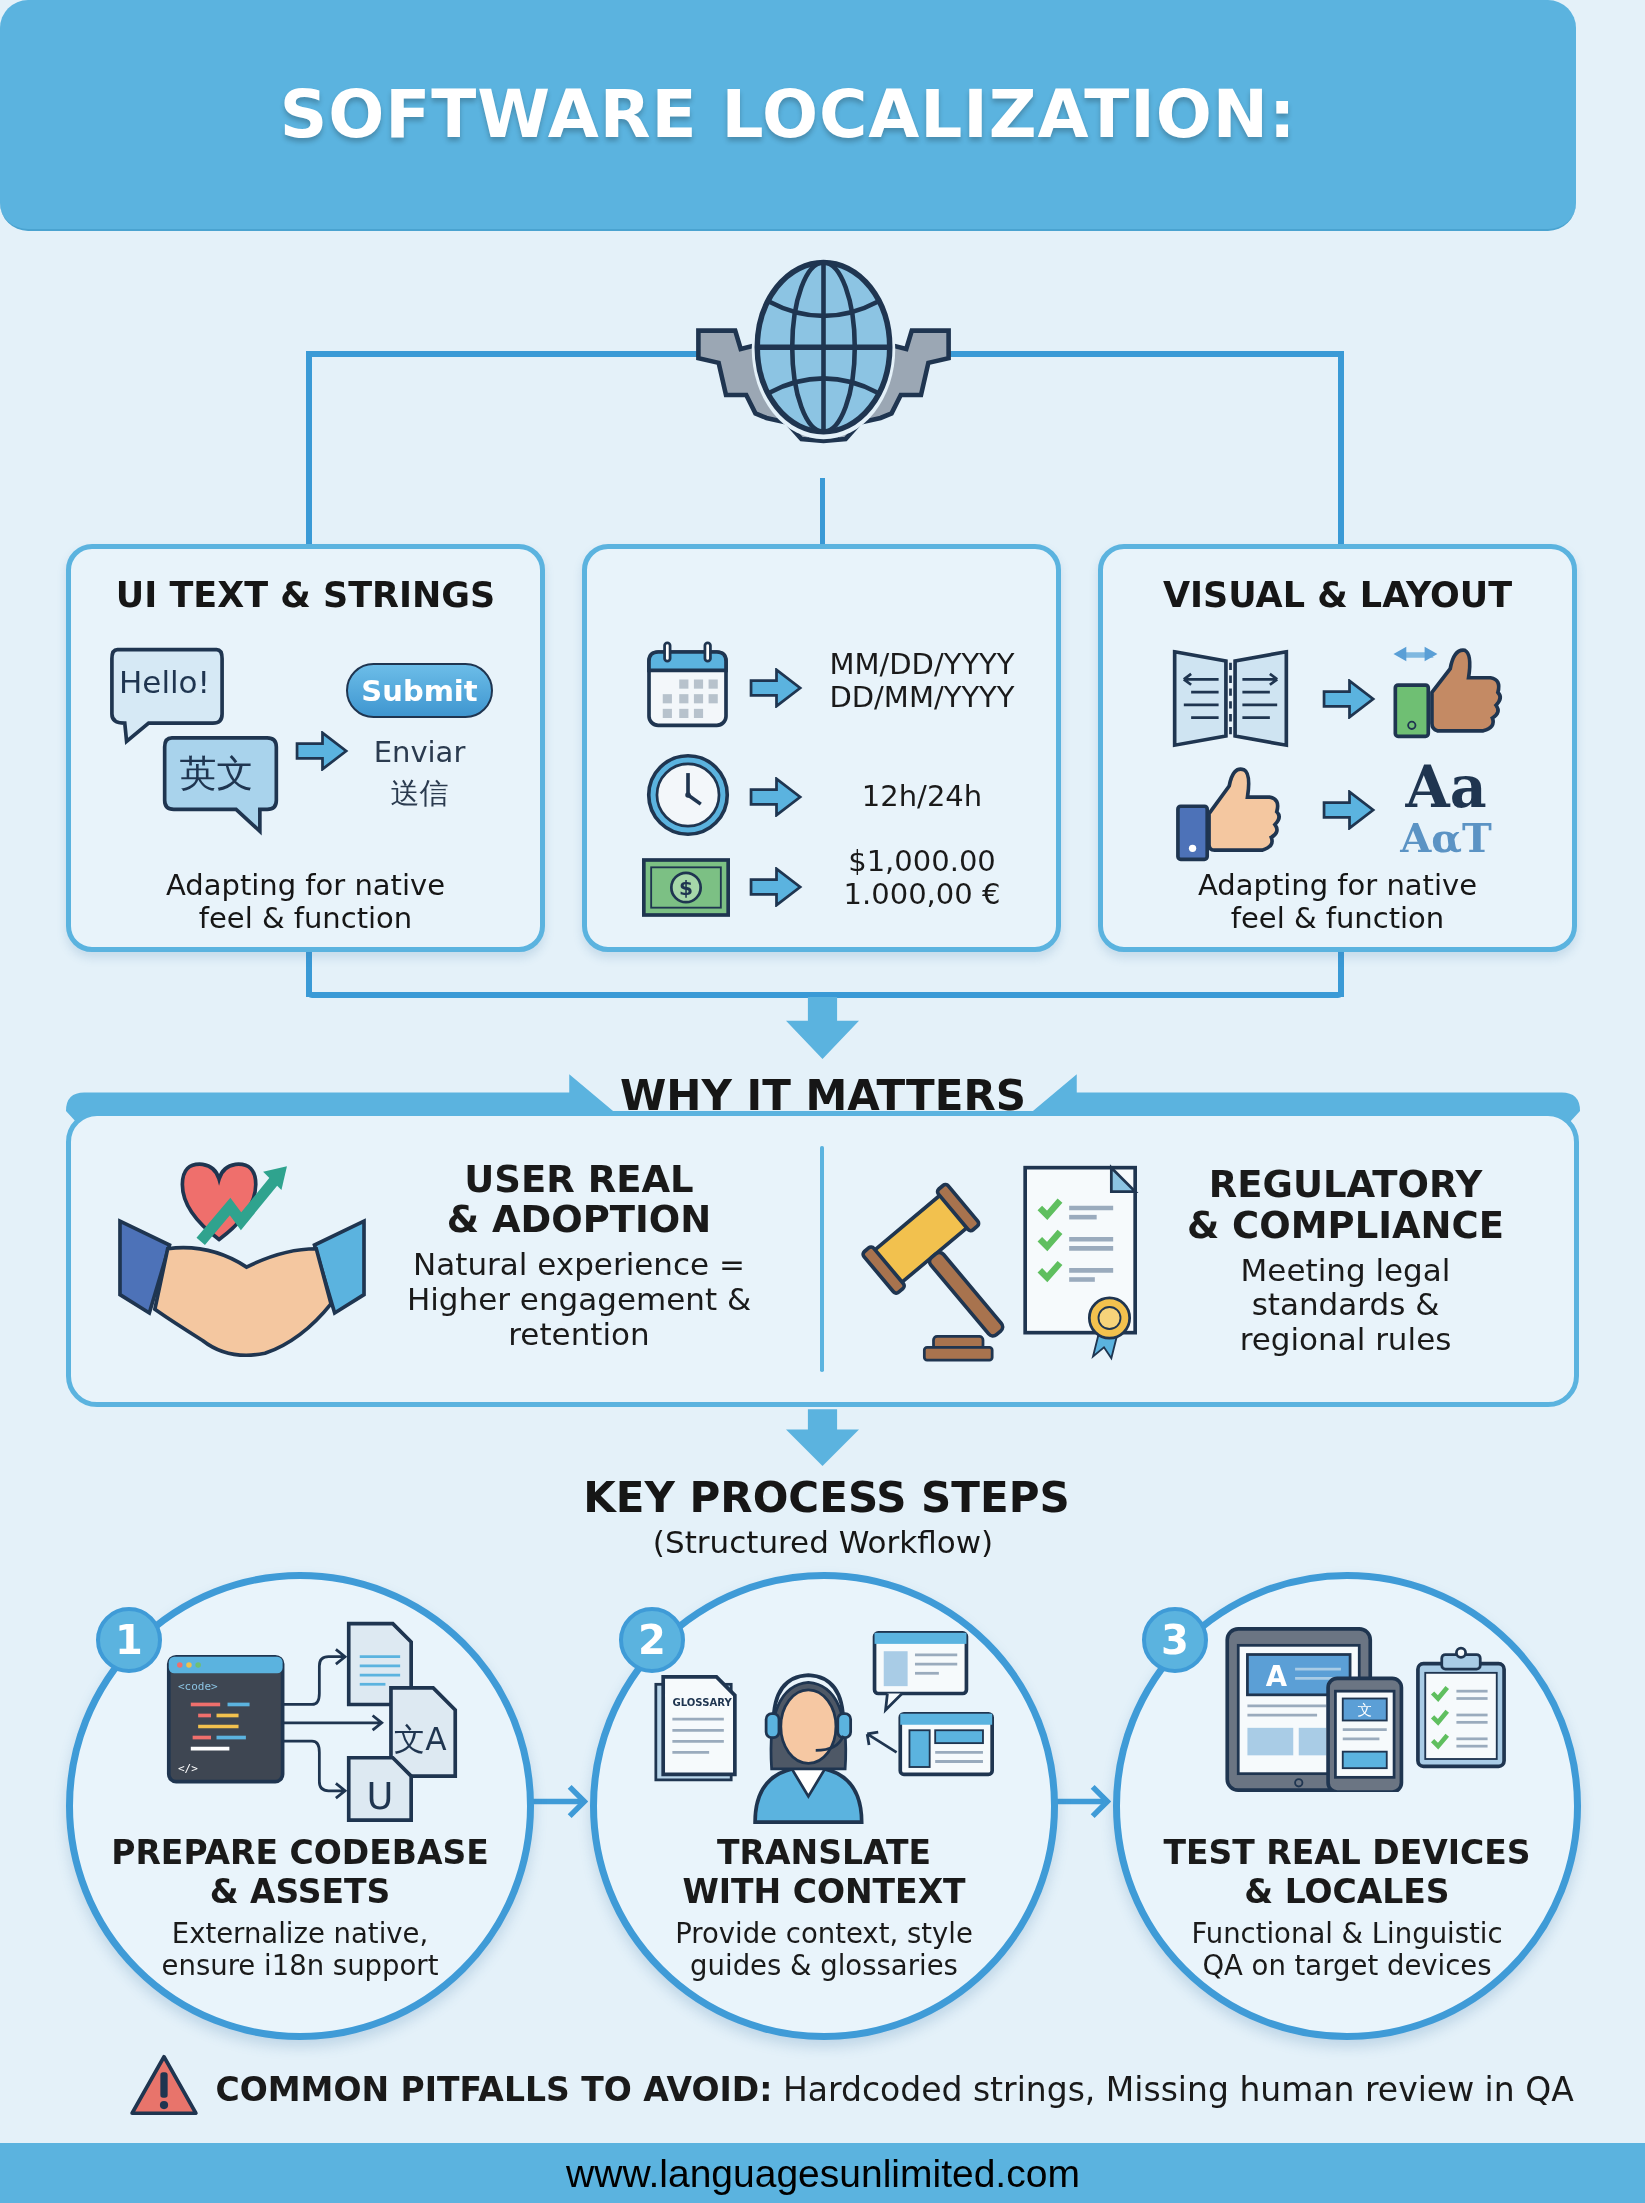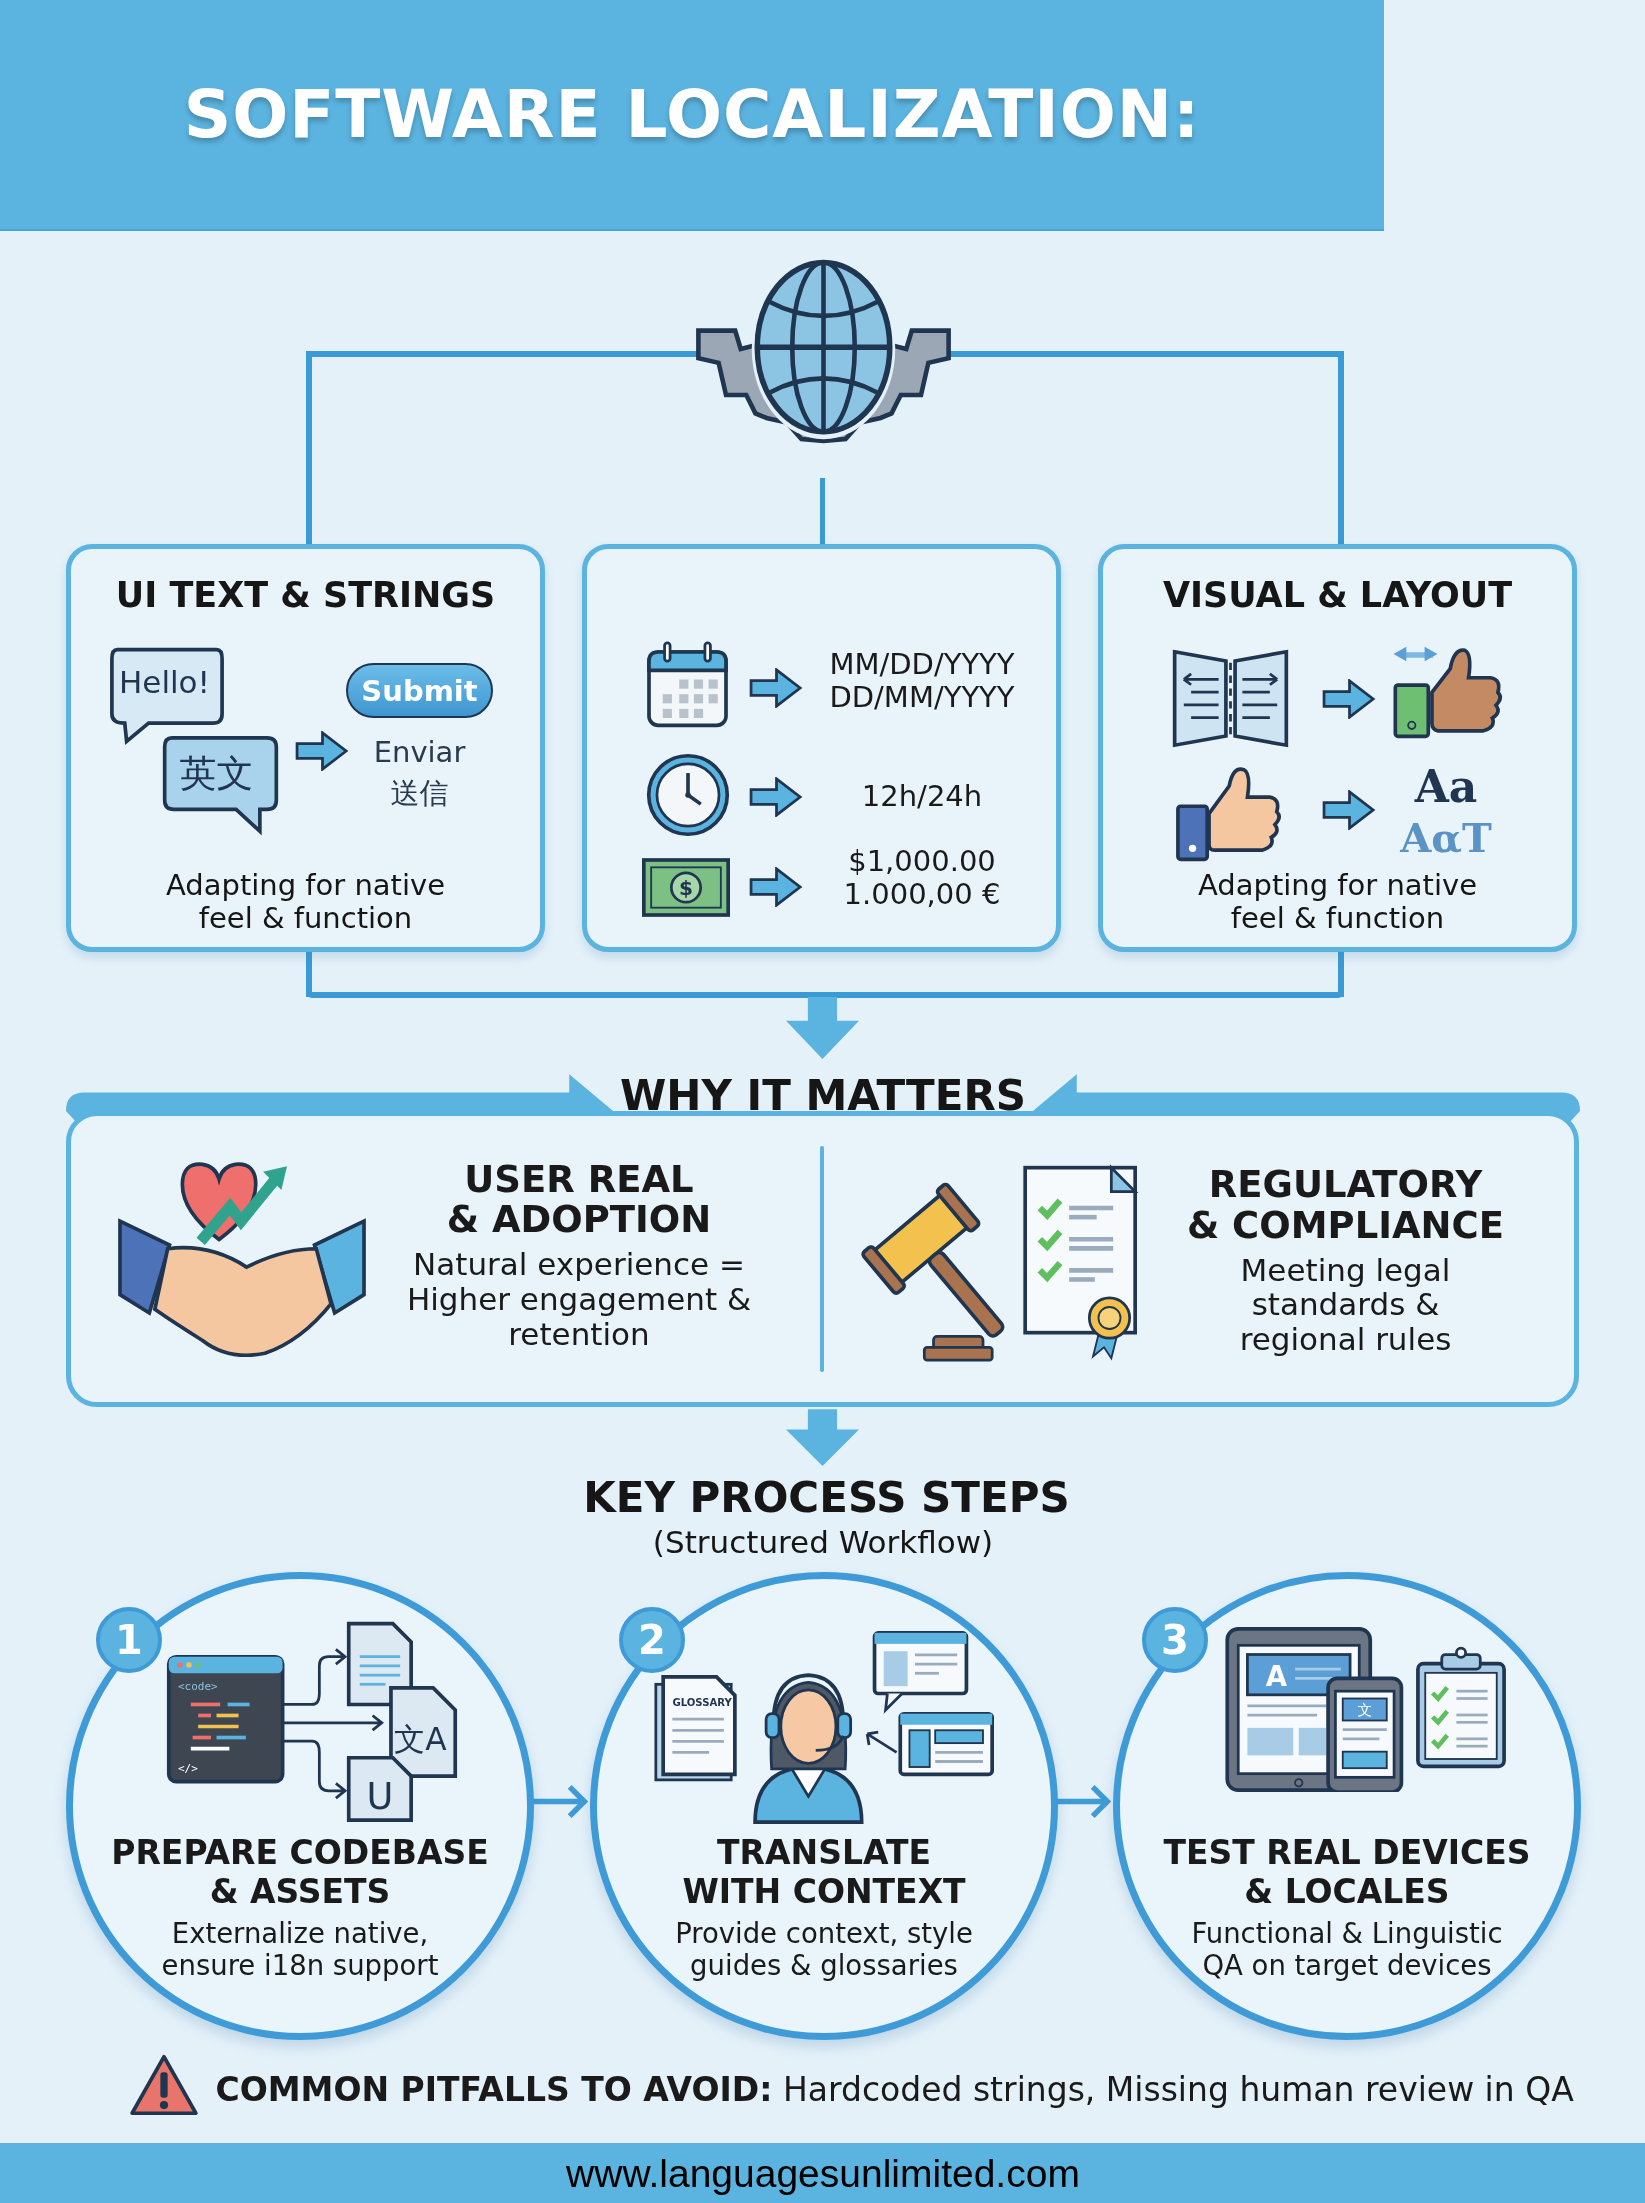--- a/index.html
+++ b/index.html
@@ -4,24 +4,25 @@
 <style>
   * { box-sizing: border-box; margin: 0; padding: 0; }
   html, body { width: 1646px; height: 2204px; overflow: hidden; }
   body {
     background: #e4f1f9;
     font-family: "Liberation Sans", "DejaVu Sans", sans-serif;
     color: #1a1a1a;
     position: relative;
   }
   .header {
-    position: absolute; left: 0; top: 0; width: 1384px; height: 231px;
+    position: absolute; left: 0; top: 0; width: 1576px; height: 231px;
     background: #5bb3df;
     display: flex; flex-direction: column; align-items: center; justify-content: center;
     border-bottom: 2.8px solid #4aa3d0;
+    border-radius: 28px;
   }
   .header .line {
     color: #fff; font-weight: 700; font-size: 66px; letter-spacing: 0.9px; line-height: 81px;
     text-shadow: 0 3.7px 5.5px rgba(0,0,0,0.22);
     font-family: "DejaVu Sans", sans-serif;
   }
   .footer {
     position: absolute; left: 0; top: 2143px; width: 1646px; height: 61px;
     background: #5bb3df; display: flex; align-items: center; justify-content: center;
   }
@@ -210,21 +211,21 @@
     <svg width="110" height="97" viewBox="0 0 120 106">
         <rect x="2" y="44" width="32" height="58" rx="3" fill="#4d72b8" stroke="#1f3550" stroke-width="4"></rect>
         <circle cx="18" cy="90" r="4" fill="#fff"></circle>
         <path d="M36 52 L58 22 Q62 0 74 4 Q82 8 78 34 H102 Q114 36 110 50 Q116 56 108 64 Q114 72 104 78 Q108 88 94 92 H42 Q36 92 36 86 Z" fill="#f4c7a0" stroke="#1f3550" stroke-width="4"></path>
       </svg>
   </div>
   <div class="abs" style="left:219px;top:241px;"><svg width="55" height="40" viewBox="0 0 60 44">
         <path d="M2 14 H30 V2 L56 22 L30 42 V30 H2 Z" fill="#5bb3df" stroke="#1f3550" stroke-width="3"></path>
       </svg></div>
   <div class="abs" style="left:288px;top:208px;width:110px;text-align:center;font-family:'DejaVu Serif',serif;">
-    <div style="font-size:44px;font-weight:700;color:#1f3550;line-height:59px;">Aa</div>
+    <div style="font-size:57px;font-weight:700;color:#1f3550;line-height:59px;">Aa</div>
     <div style="font-size:40px;font-weight:700;color:#5b93c4;line-height:44px;">AαT</div>
   </div>
   <div class="card-caption" style="top:320px;">Adapting for native</div>
   <div class="card-caption" style="top:353px;">feel &amp; function</div>
 </div>
 
 <div class="abs" style="left:786px;top:997px;">
   <svg width="73" height="64" viewBox="0 0 80 70">
       <path d="M24 0 H56 V26 H80 L40 68 L0 26 H24 Z" fill="#5bb3df"></path>
     </svg>

